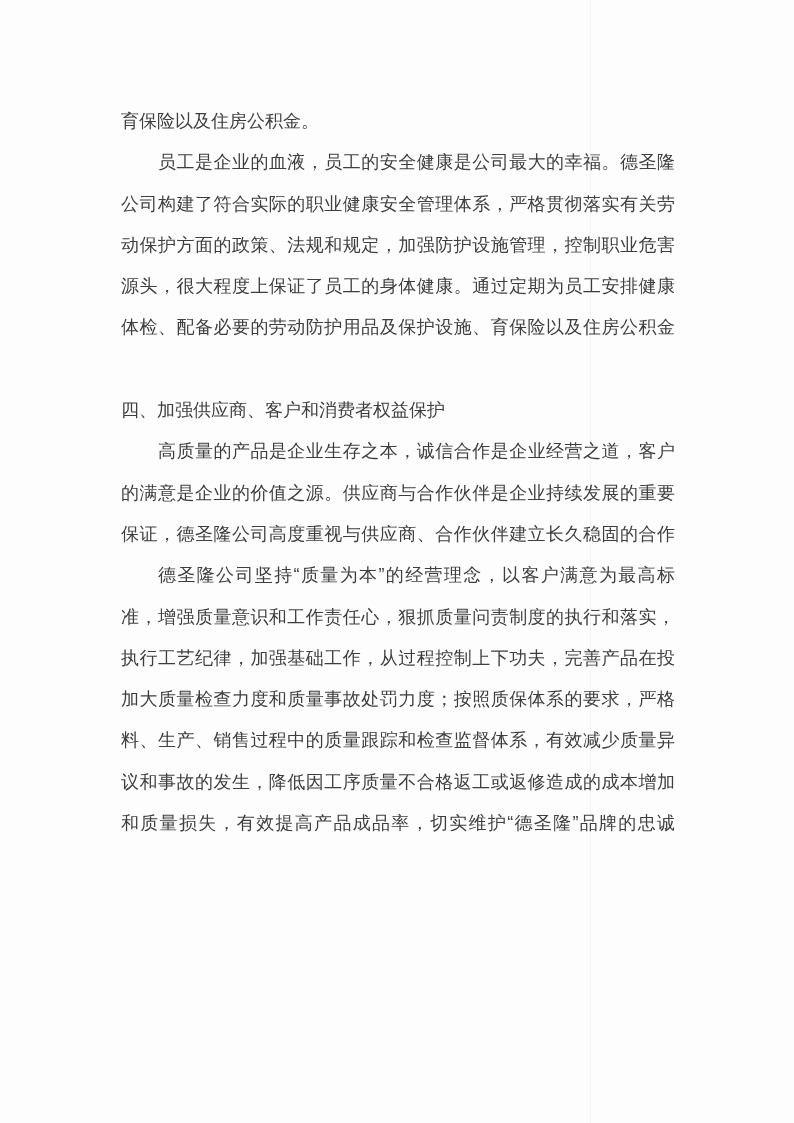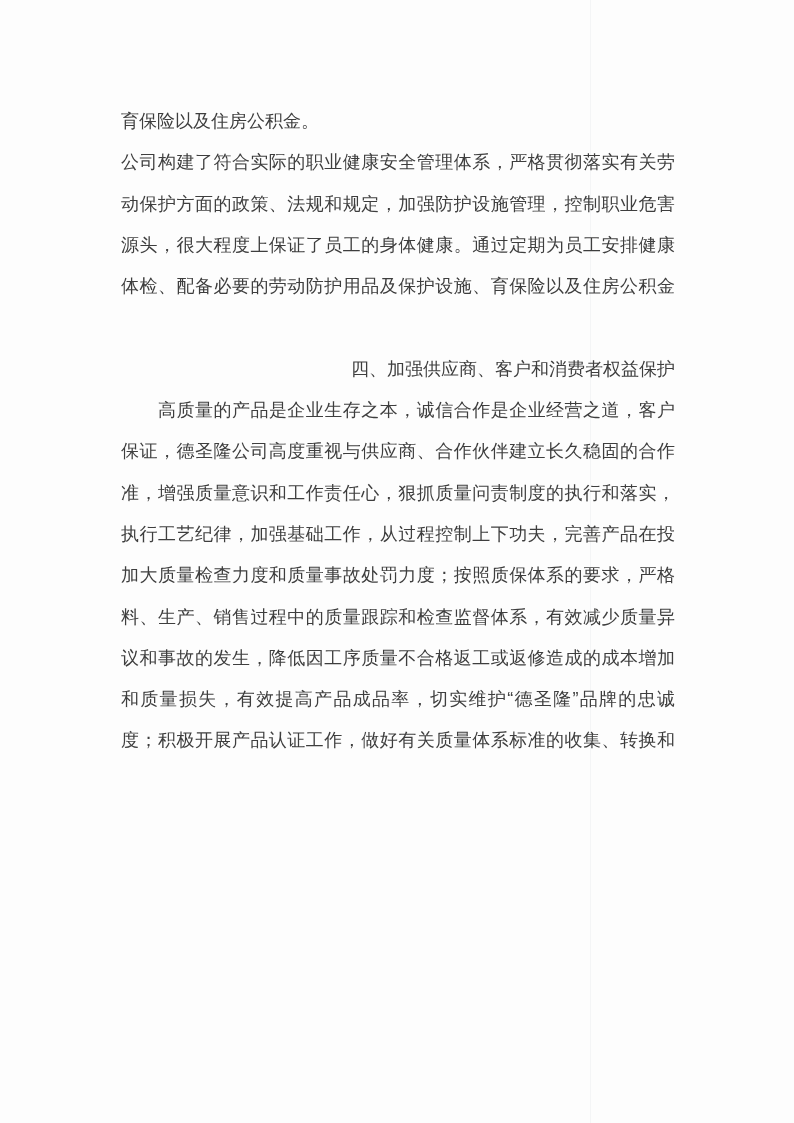--- a/index.html
+++ b/index.html
@@ -43,39 +43,40 @@
     text-align-last: justify;
   }
   .line.indent {
     text-indent: 37px;
   }
   .line.gap {
     
   }
   .line.heading {
     font-weight: normal;
-    text-align: right;
   }
 </style>
 </head>
 <body>
 
 <div class="page" style="background: rgb(253, 253, 253);">
   <div class="scan-artifact"></div>
   <div class="text-block" style="color: rgb(62, 62, 62);">
       <div class="line body">育保险以及住房公积金。</div>
+      <div class="line body indent fill">员工是企业的血液，员工的安全健康是公司最大的幸福。德圣隆</div>
       <div class="line body fill">公司构建了符合实际的职业健康安全管理体系，严格贯彻落实有关劳</div>
       <div class="line body fill">动保护方面的政策、法规和规定，加强防护设施管理，控制职业危害</div>
       <div class="line body fill">源头，很大程度上保证了员工的身体健康。通过定期为员工安排健康</div>
       <div class="line body fill">体检、配备必要的劳动防护用品及保护设施、育保险以及住房公积金</div>
       <div class="line gap"></div>
       <div class="line heading">四、加强供应商、客户和消费者权益保护</div>
       <div class="line body indent fill">高质量的产品是企业生存之本，诚信合作是企业经营之道，客户</div>
+      <div class="line body fill">的满意是企业的价值之源。供应商与合作伙伴是企业持续发展的重要</div>
       <div class="line body fill">保证，德圣隆公司高度重视与供应商、合作伙伴建立长久稳固的合作</div>
+      <div class="line body indent fill">德圣隆公司坚持“质量为本”的经营理念，以客户满意为最高标</div>
       <div class="line body fill">准，增强质量意识和工作责任心，狠抓质量问责制度的执行和落实，</div>
       <div class="line body fill">执行工艺纪律，加强基础工作，从过程控制上下功夫，完善产品在投</div>
       <div class="line body fill">加大质量检查力度和质量事故处罚力度；按照质保体系的要求，严格</div>
       <div class="line body fill">料、生产、销售过程中的质量跟踪和检查监督体系，有效减少质量异</div>
       <div class="line body fill">议和事故的发生，降低因工序质量不合格返工或返修造成的成本增加</div>
       <div class="line body fill">和质量损失，有效提高产品成品率，切实维护“德圣隆”品牌的忠诚</div>
-      <div class="line body fill">度；积极开展产品认证工作，做好有关质量体系标准的收集、转换和</div>
     </div>
 </div>
 
 </body></html>

